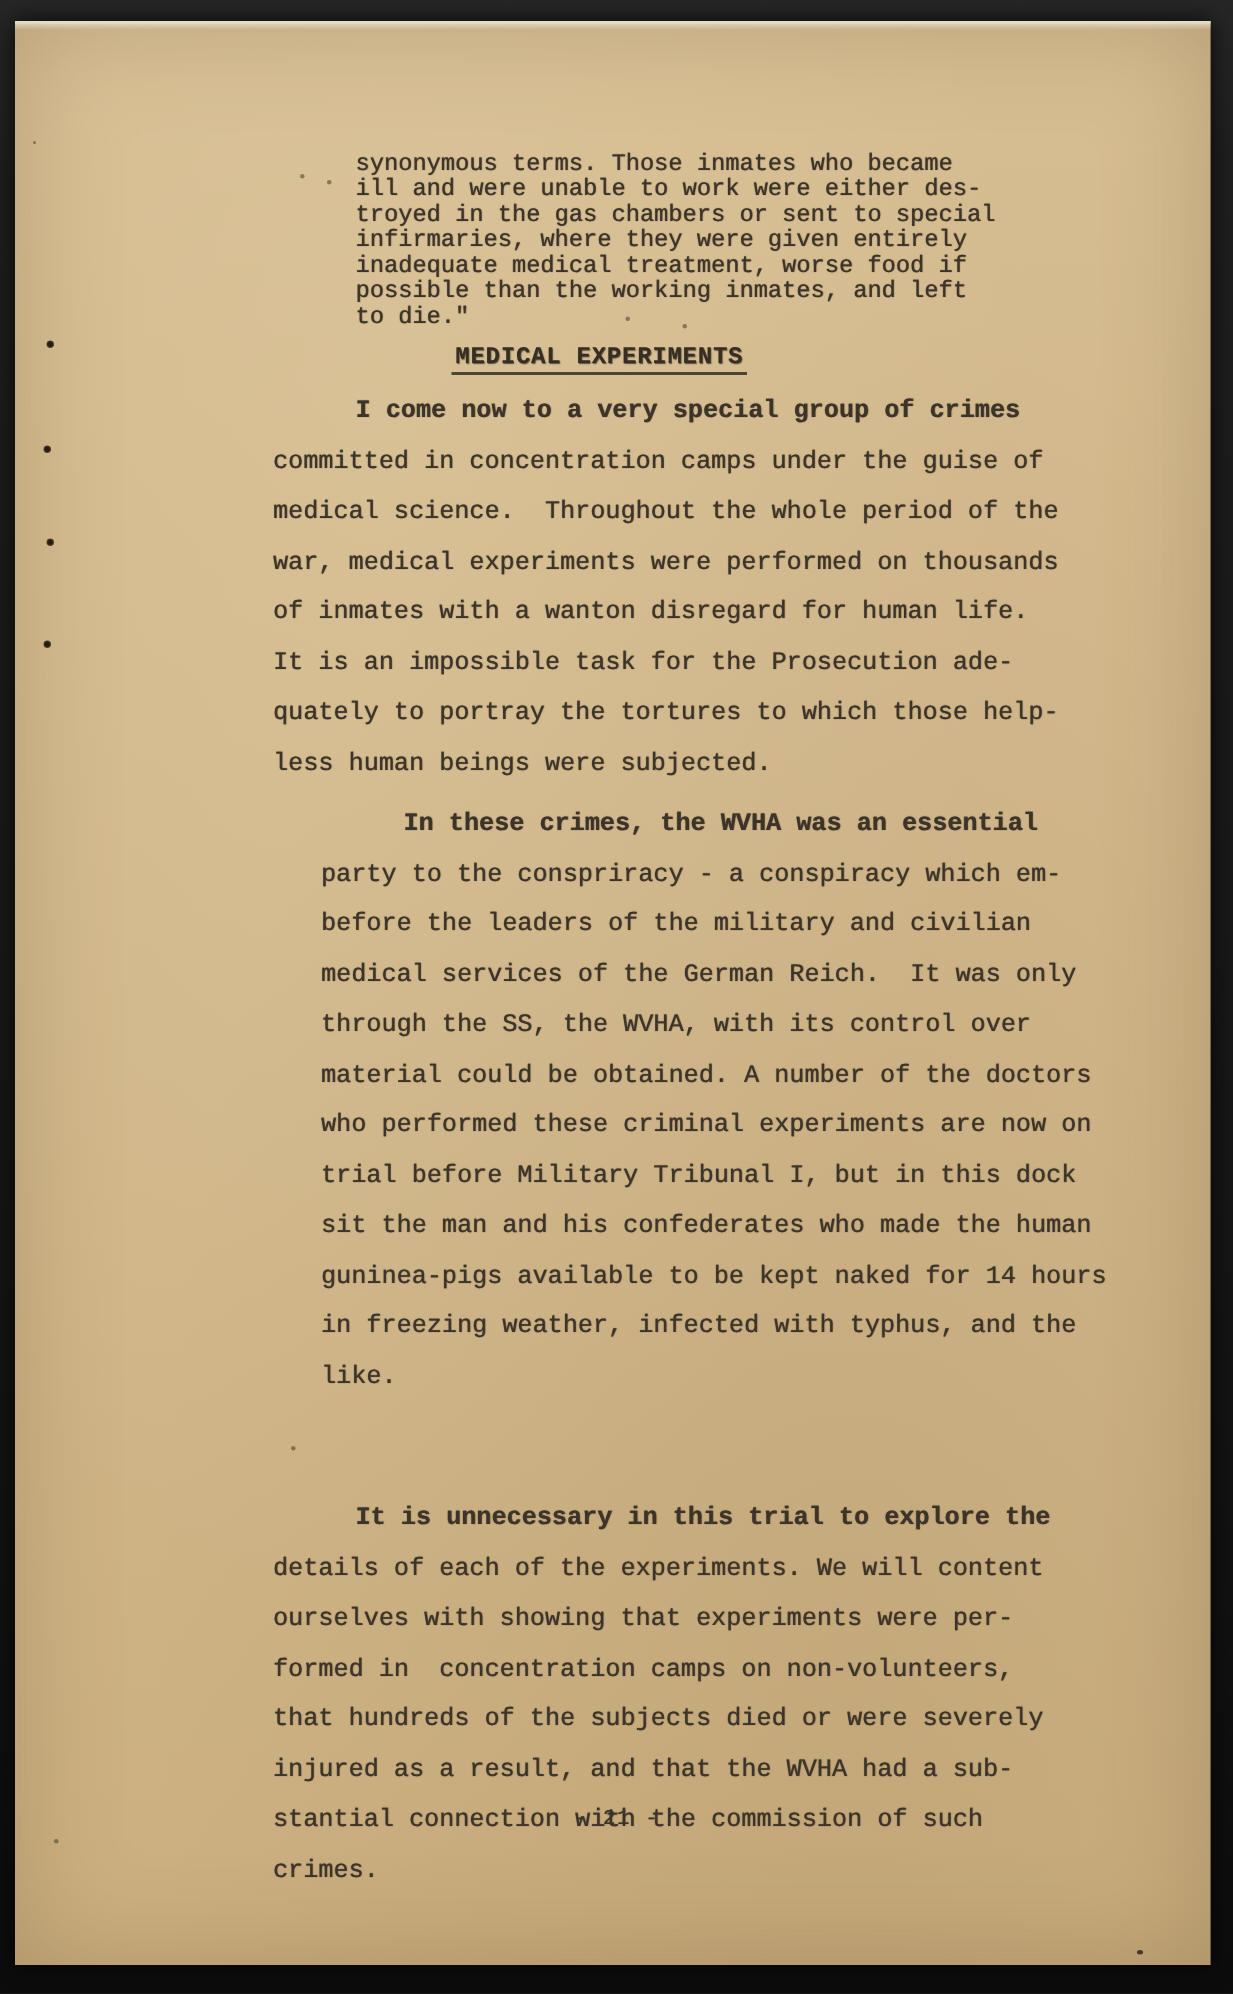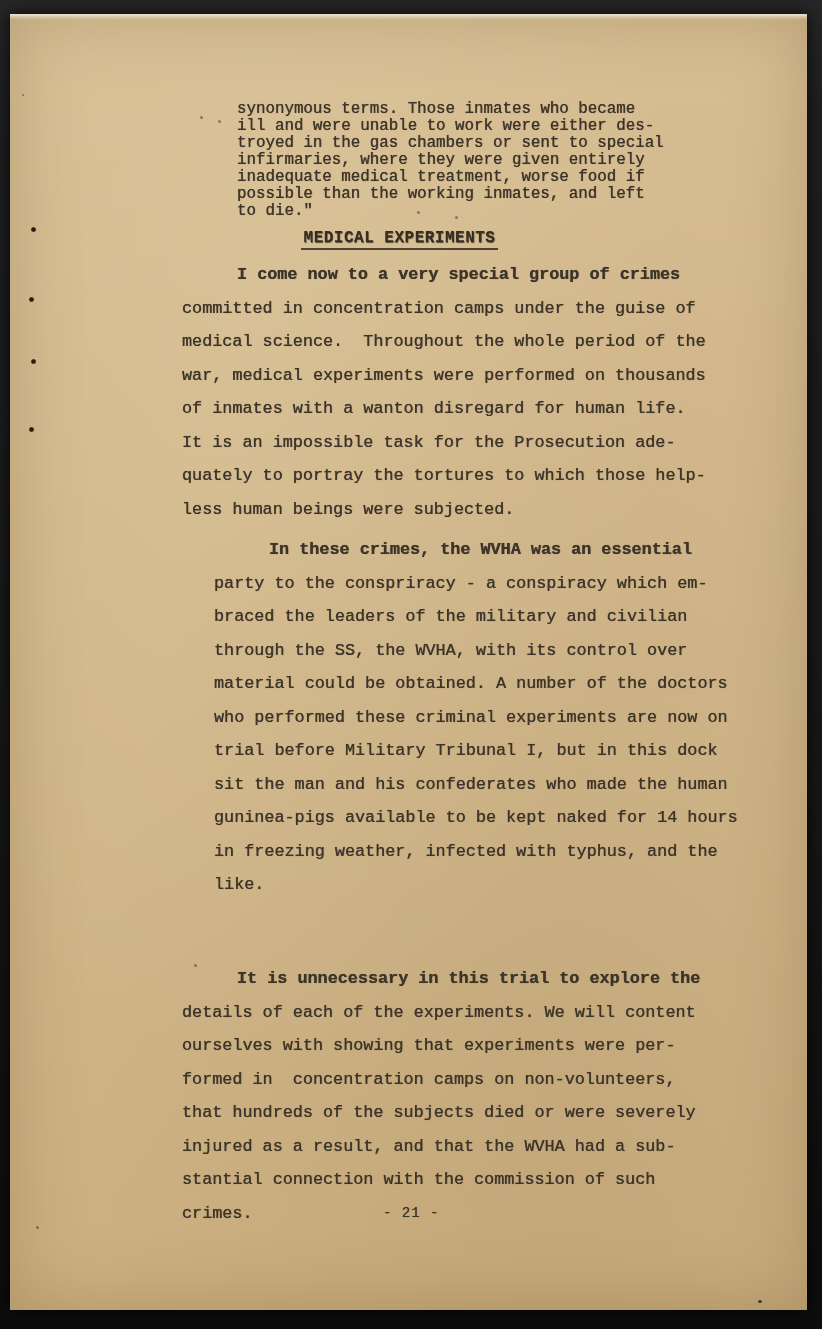--- a/index.html
+++ b/index.html
@@ -48,21 +48,21 @@
     font-size: 15.8px;
     line-height: 17px;
   }
   .body-par {
     left: 172px;
     font-size: 16.8px;
     line-height: 33.5px;
   }
   .par-1 { top: 244px; }
   .par-2 { top: 519px; margin-left: 32px; }
-  .par-3 { top: 948px; }
+  .par-3 { top: 982px; }
   .indent-first .line:first-child { text-indent: 55px; font-weight: bold; }
   .line { white-space: pre; }
   .heading-row {
     position: absolute;
     top: 215px;
     left: 0;
     width: 100%;
     text-align: center;
   }
   .heading-row .heading {
@@ -124,21 +124,22 @@
         <div class="line">war, medical experiments were performed on thousands</div>
         <div class="line">of inmates with a wanton disregard for human life.</div>
         <div class="line">It is an impossible task for the Prosecution ade-</div>
         <div class="line">quately to portray the tortures to which those help-</div>
         <div class="line">less human beings were subjected.</div>
       </div>
 
     <div class="textline-block body-par par-2 indent-first">
         <div class="line">In these crimes, the WVHA was an essential</div>
         <div class="line">party to the conspriracy - a conspiracy which em-</div>
-        <div class="line">braced the leaders of the military and civilian</div>
+        <div class="line">before the leaders of the military and civilian</div>
+        <div class="line">medical services of the German Reich.  It was only</div>
         <div class="line">through the SS, the WVHA, with its control over</div>
         <div class="line">material could be obtained. A number of the doctors</div>
         <div class="line">who performed these criminal experiments are now on</div>
         <div class="line">trial before Military Tribunal I, but in this dock</div>
         <div class="line">sit the man and his confederates who made the human</div>
         <div class="line">guninea-pigs available to be kept naked for 14 hours</div>
         <div class="line">in freezing weather, infected with typhus, and the</div>
         <div class="line">like.</div>
       </div>
 

